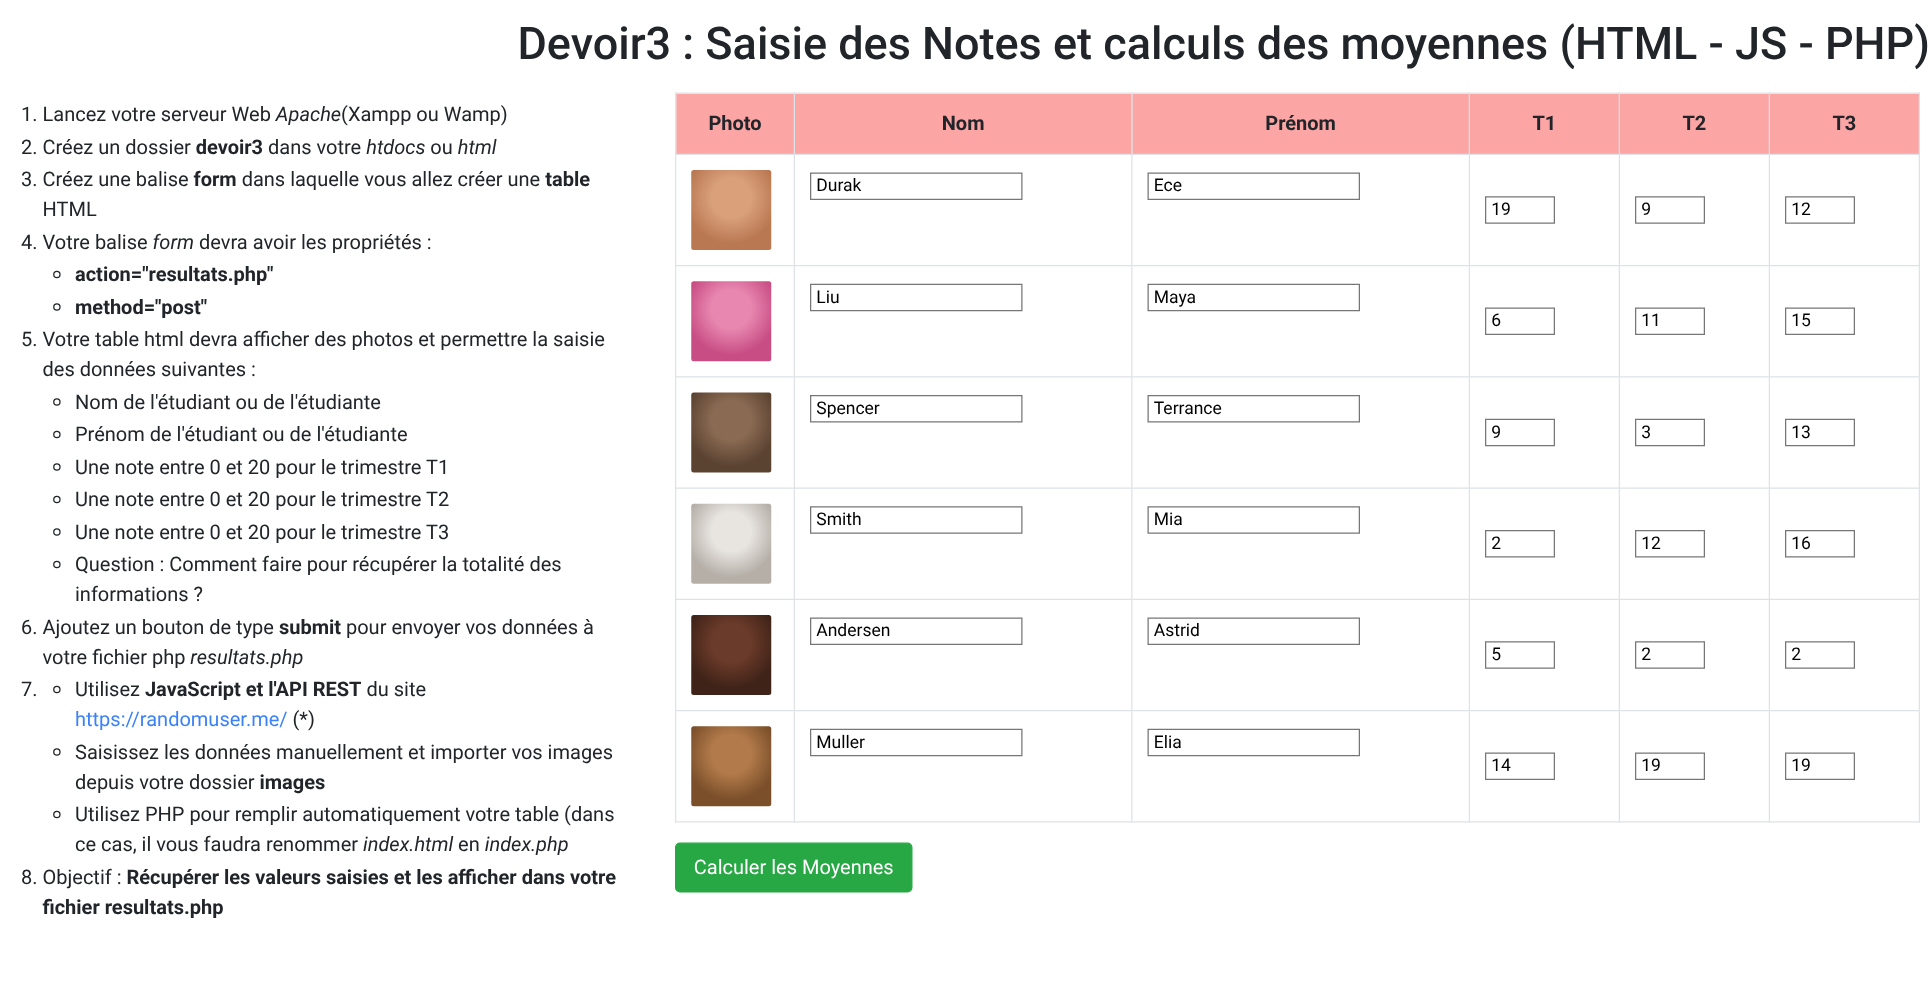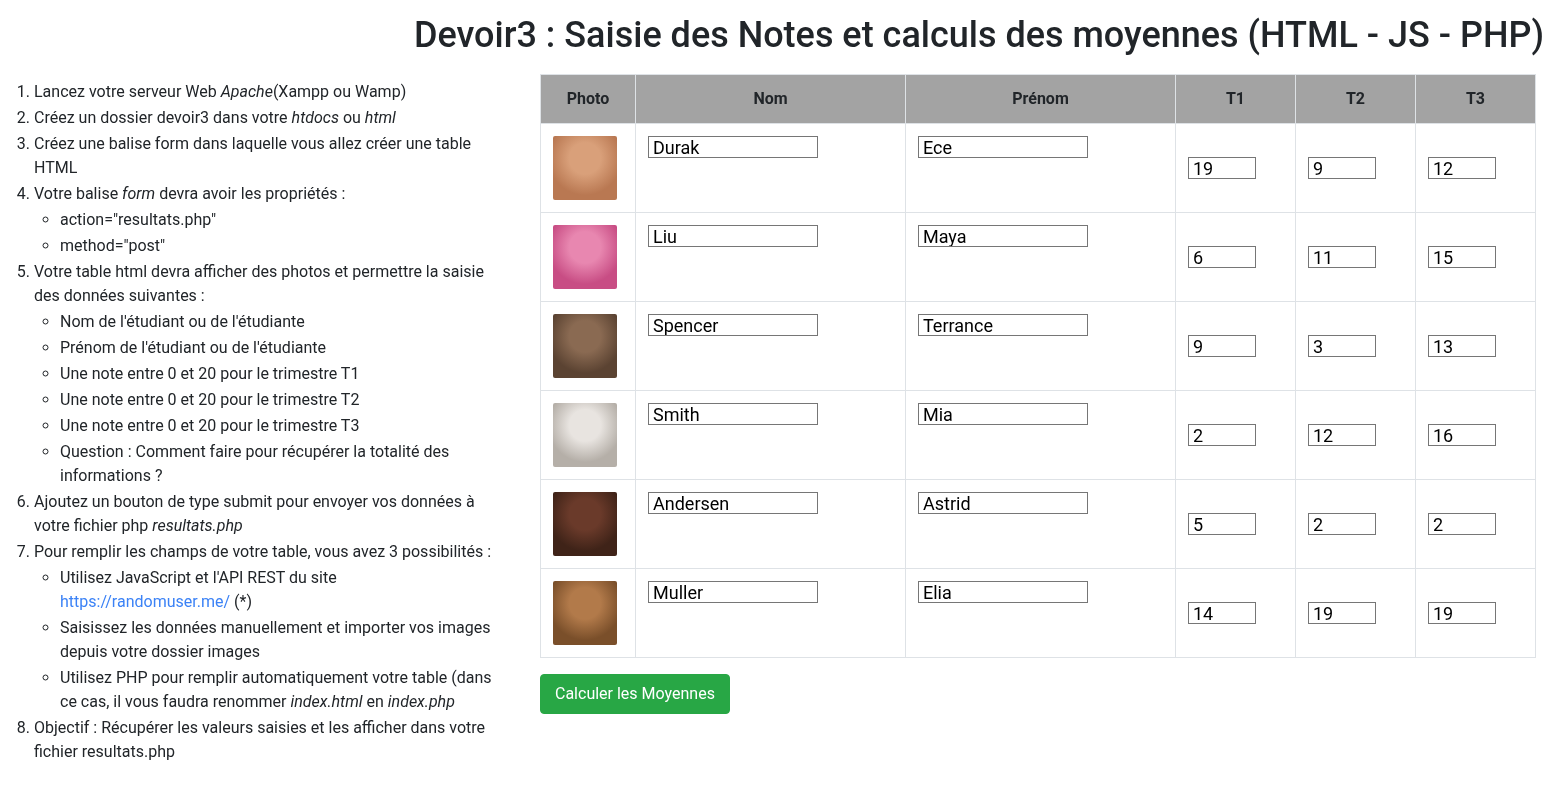--- a/index.html
+++ b/index.html
@@ -30,51 +30,51 @@
     flex: 0 0 500px;
     padding-right: 8px;
   }
   .right {
     flex: 1;
     padding-left: 8px;
   }
   ol { margin: 6px 0 12px; padding-left: 26px; }
   ul { margin: 2px 0; padding-left: 26px; list-style-type: circle; }
   li { margin: 2px 0; }
-  strong, b { font-weight: 400; }
+  strong, b { font-weight: 700; }
   em, i { font-style: italic; }
   a { color: #3b82f6; text-decoration: none; }
   table {
     width: 100%;
     border-collapse: collapse;
     margin-bottom: 16px;
   }
   th, td {
     border: 1px solid #dee2e6;
     padding: 12px;
     vertical-align: top;
     text-align: left;
   }
   th {
-    background: #a3a3a3;
+    background: #fca5a5;
     text-align: center;
     font-weight: 700;
     vertical-align: middle;
   }
   th.photo-col { width: 95px; }
   th.t-col { width: 120px; }
   input[type="text"] {
     width: 170px;
     height: 22px;
     padding: 1px 4px;
     border: 1px solid #767676;
     font-family: inherit;
-    font-size: 18px;
-  }
-  .t-col input[type="text"], td.tcell input[type="text"] { width: 68px; margin-top: 21px; }
+    font-size: 14px;
+  }
+  .t-col input[type="text"], td.tcell input[type="text"] { width: 56px; margin-top: 21px; }
   .avatar {
     width: 64px;
     height: 64px;
     border-radius: 2px;
     display: block;
   }
   .btn {
     display: inline-block;
     background: #28a745;
     color: #fff;
@@ -119,21 +119,20 @@
           <li>Une note entre 0 et 20 pour le trimestre T1</li>
           <li>Une note entre 0 et 20 pour le trimestre T2</li>
           <li>Une note entre 0 et 20 pour le trimestre T3</li>
           <li>Question : Comment faire pour récupérer la totalité des informations ?</li>
         </ul>
       </li>
       <li>
         <span>Ajoutez un bouton de type </span><strong>submit</strong><span> pour envoyer vos données à votre fichier php </span><em>resultats.php</em>
       </li>
       <li>
-        <span>Pour remplir les champs de votre table, vous avez 3 possibilités :</span>
         <ul>
           <li>
             <span>Utilisez </span><strong>JavaScript et l'API REST</strong><span> du site </span><a>https://randomuser.me/</a><span> (*)</span>
           </li>
           <li>
             <span>Saisissez les données manuellement et importer vos images depuis votre dossier </span><strong>images</strong>
           </li>
           <li>
             <span>Utilisez PHP pour remplir automatiquement votre table (dans ce cas, il vous faudra renommer </span><em>index.html</em><span> en </span><em>index.php</em>
           </li>

